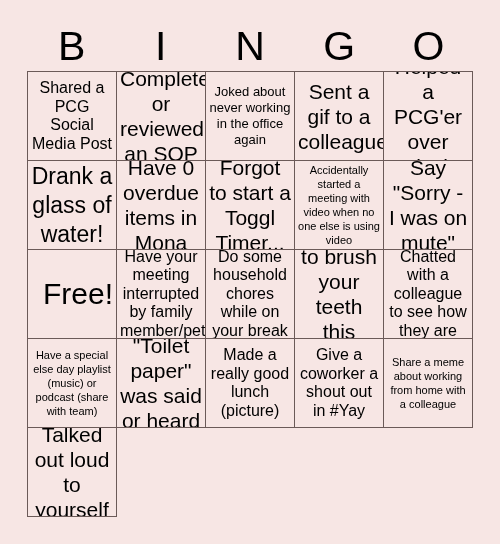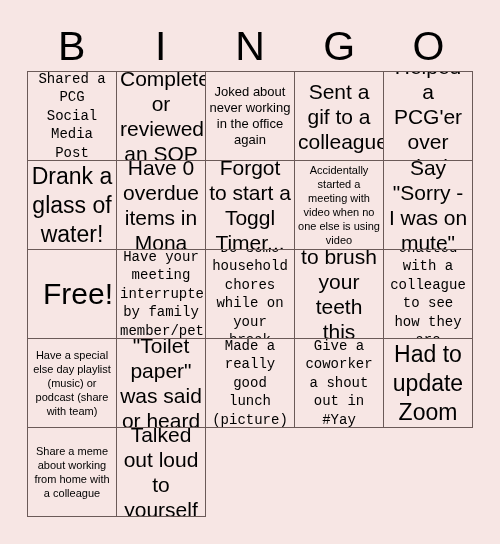--- a/index.html
+++ b/index.html
@@ -63,21 +63,21 @@
   }
   .cell-text {
     color: #000000;
     font-family: "Liberation Sans", sans-serif;
     display: block;
     width: 100%;
   }
   
   .s-xl  .cell-text { font-size: 23px; line-height: 29px; }
   .s-lg  .cell-text { font-size: 21px; line-height: 25px; }
-  .s-md  .cell-text { font-size: 14px; line-height: 18.5px; font-family: Liberation Mono, monospace; }
+  .s-md  .cell-text { font-size: 16px; line-height: 18.5px; }
   .s-sm  .cell-text { font-size: 13px; line-height: 16px; }
   .s-xs  .cell-text { font-size: 11px; line-height: 14px; }
   .s-free .cell-text { font-size: 30px; line-height: 34px; text-align: right; }
 </style>
 </head>
 <body>
 
 <div id="bingo-card">
 
   <div id="header-row">
@@ -139,23 +139,20 @@
       </div>
       <div class="cell s-lg">
         <span class="cell-text">"Toilet paper" was said or heard</span>
       </div>
       <div class="cell s-md">
         <span class="cell-text">Made a really good lunch (picture)</span>
       </div>
       <div class="cell s-md">
         <span class="cell-text">Give a coworker a shout out in #Yay</span>
       </div>
-      <div class="cell s-xl">
-        <span class="cell-text">Had to update Zoom</span>
-      </div>
       <div class="cell s-xs">
         <span class="cell-text">Share a meme about working from home with a colleague</span>
       </div>
       <div class="cell s-lg">
         <span class="cell-text">Talked out loud to yourself</span>
       </div>
     </div>
 
 </div>
 

